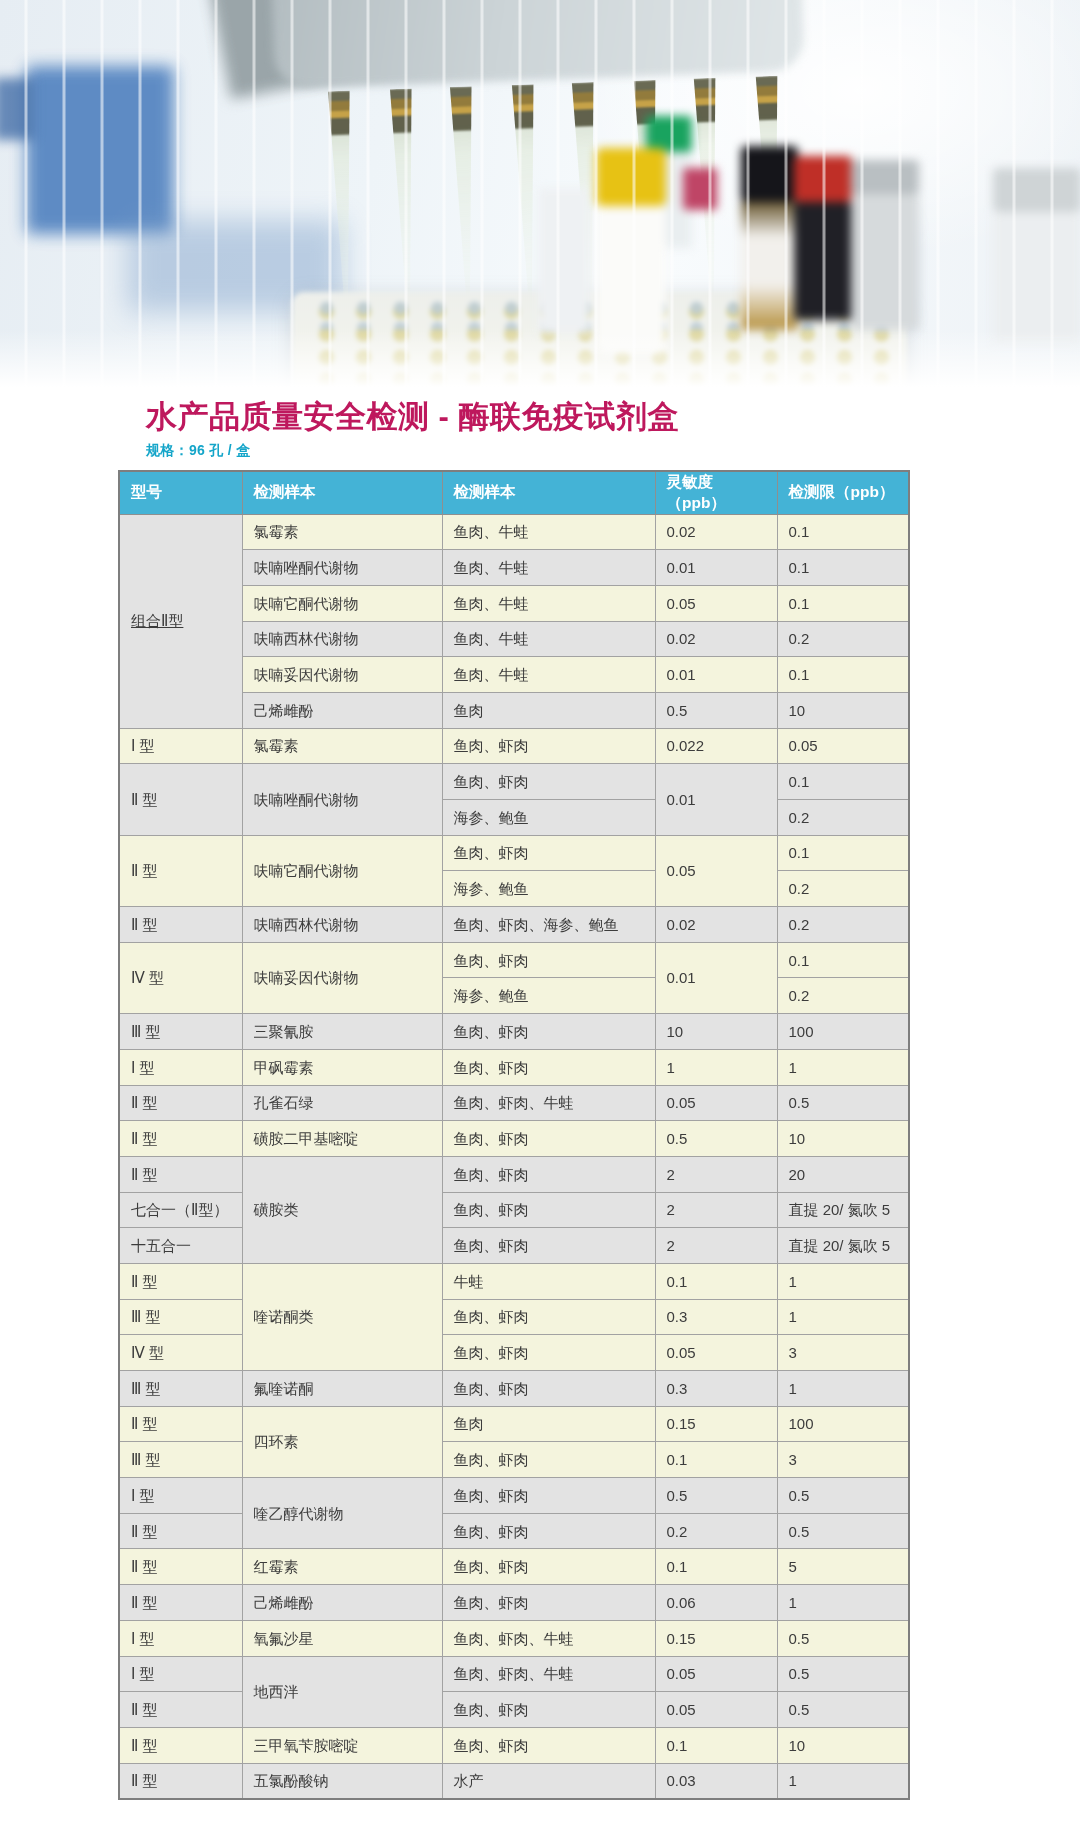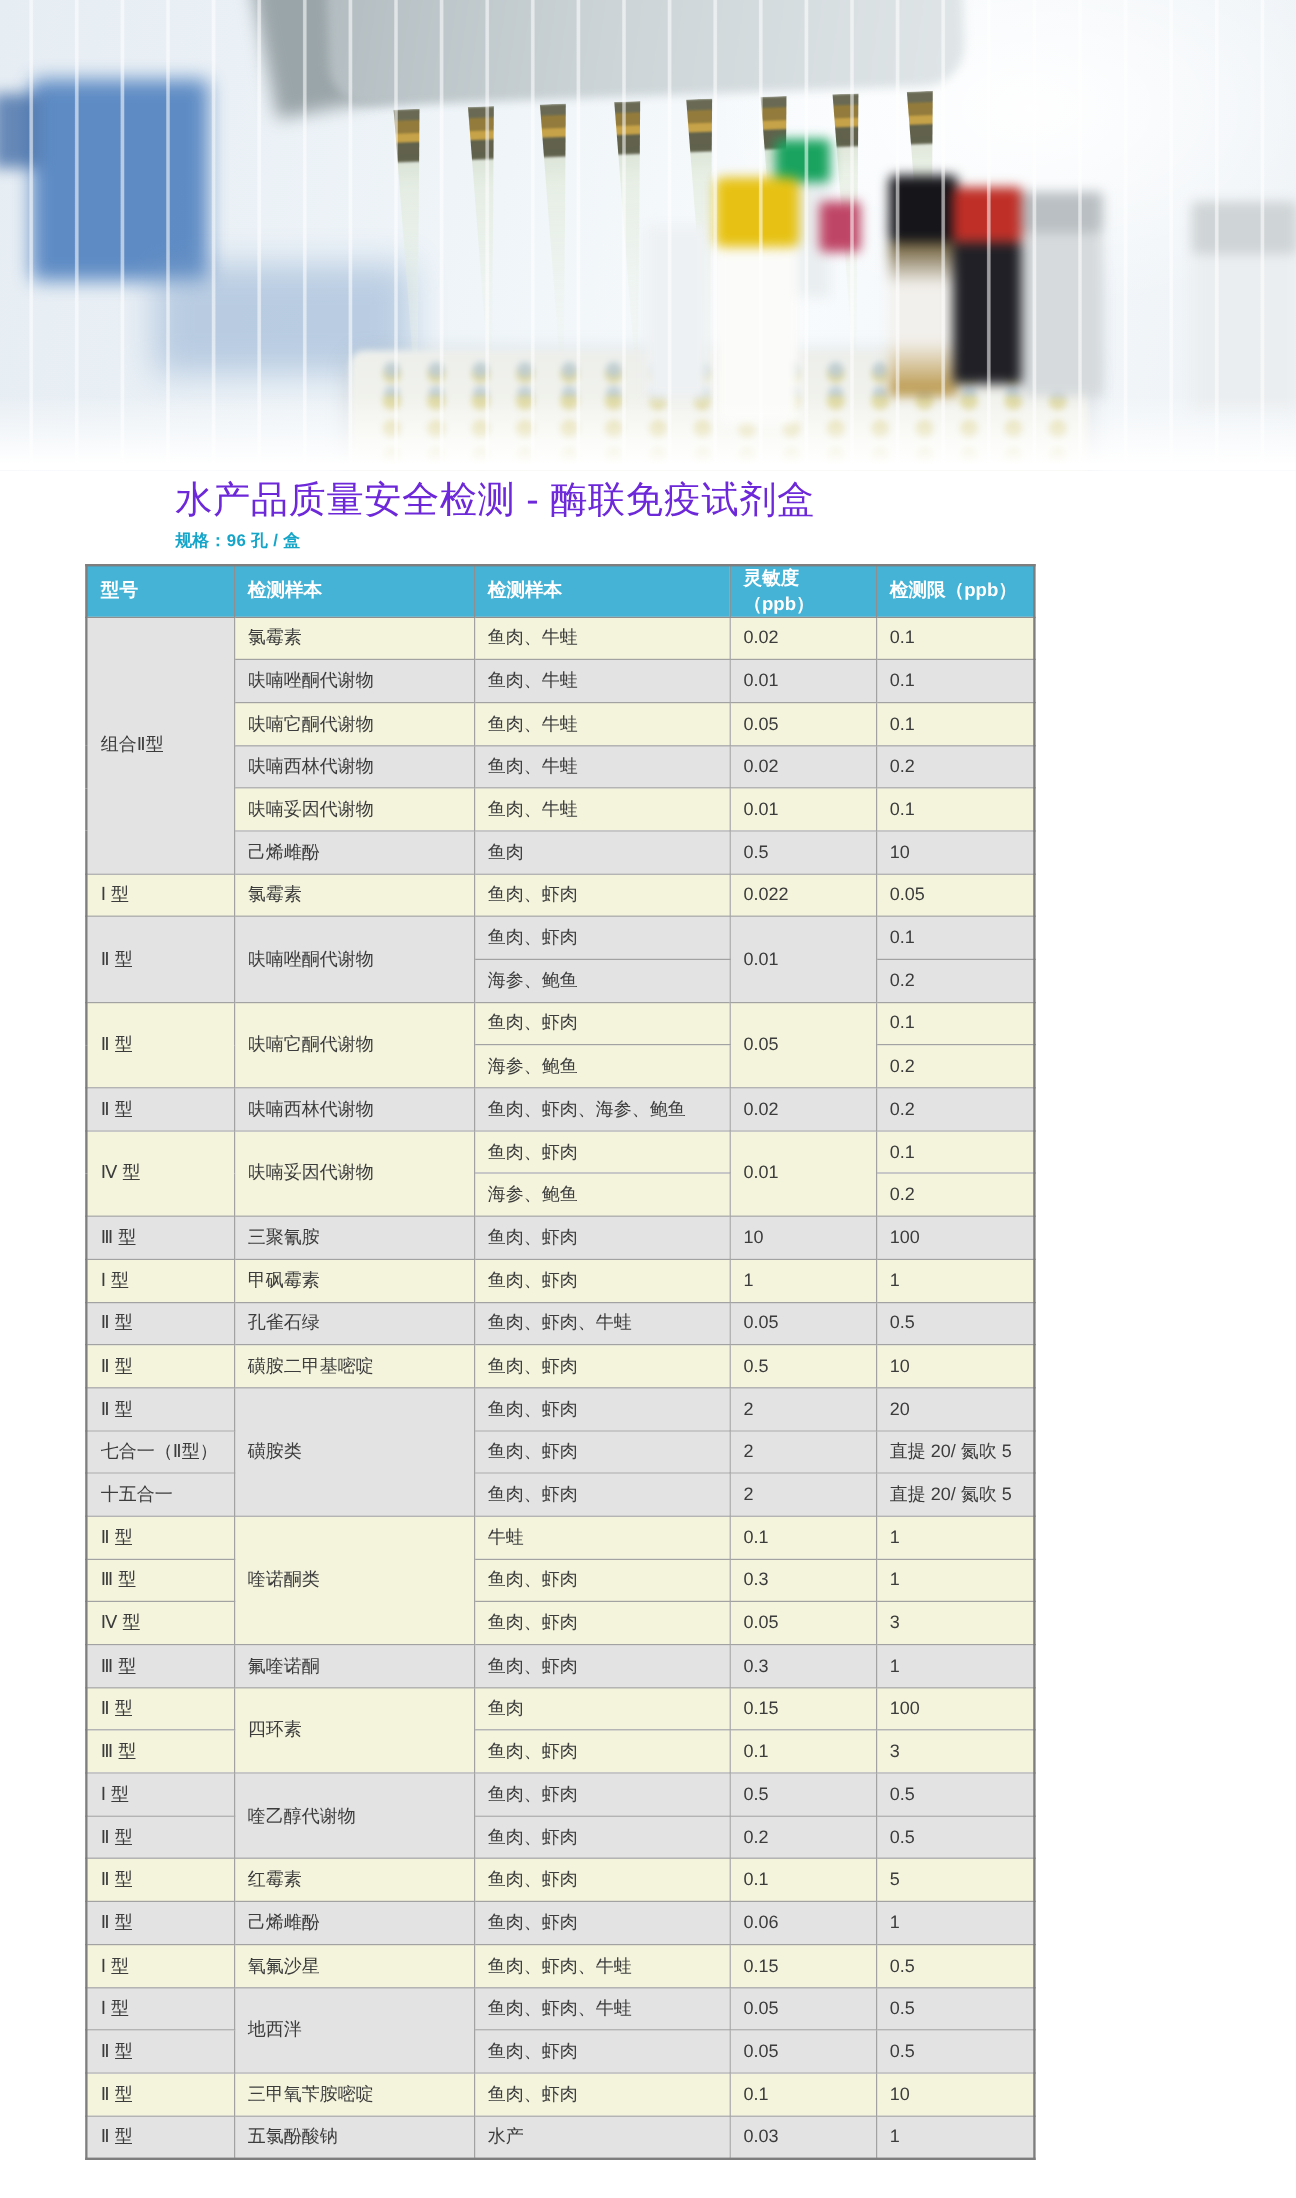--- a/index.html
+++ b/index.html
@@ -68,34 +68,34 @@
   .b-rightwhite .cap{height:44px;background:#cfd4d6;border-radius:5px;}
   .b-rightwhite .body{height:132px;background:#ebeef0;}
 
   .streaks{position:absolute;inset:0;opacity:.8;
     background:repeating-linear-gradient(90deg,rgba(255,255,255,0) 0 24px,rgba(255,255,255,.7) 25px 27px,rgba(255,255,255,0) 28px 38px);}
   .fade{position:absolute;left:0;right:0;bottom:0;height:62px;
     background:linear-gradient(180deg,rgba(255,255,255,0),#ffffff 92%);}
 
   
   .heading{margin:9px 0 0 146px;}
-  .page-title{color:#6d28d9;font-size:31px;font-weight:normal;line-height:1.05;letter-spacing:.5px;}
+  .page-title{color:#be185d;font-size:31px;font-weight:bold;line-height:1.05;letter-spacing:.5px;}
   .spec{color:#14a5c9;font-size:14px;font-weight:bold;margin-top:8px;letter-spacing:.3px;}
 
   
-  table.reagent{border-collapse:collapse;table-layout:fixed;width:790px;margin:10px 0 0 71px;
+  table.reagent{border-collapse:collapse;table-layout:fixed;width:790px;margin:10px 0 0 118px;
     border:2px solid #7e7e7e;font-size:15px;color:#3c3c3c;}
   table.reagent th{background:#44b3d6;color:#ffffff;font-weight:600;font-size:15.5px;
     text-align:left;padding:0 11px;height:30px;border:1px solid #8f8f8f;}
   table.reagent td{border:1px solid #a2a2a2;padding:0 11px;height:34.7px;line-height:1.15;
     overflow:hidden;white-space:nowrap;}
   table.reagent tr.block-start>td{border-top:1.5px solid #8a8a8a;}
   tr.shade-y>td{background:#f4f4dd;}
   tr.shade-g>td{background:#e3e3e3;}
-  td.cell-g{background:#e3e3e3 !important;}
+  td.cell-g{background:#e3e3e3 !important;text-decoration:underline;}
 </style>
 </head>
 <body>
 
 <div class="hero">
   <div class="glow"></div>
   <div class="blue1"></div>
   <div class="blue2"></div>
   <div class="blue3"></div>
   <div class="blue4"></div>

